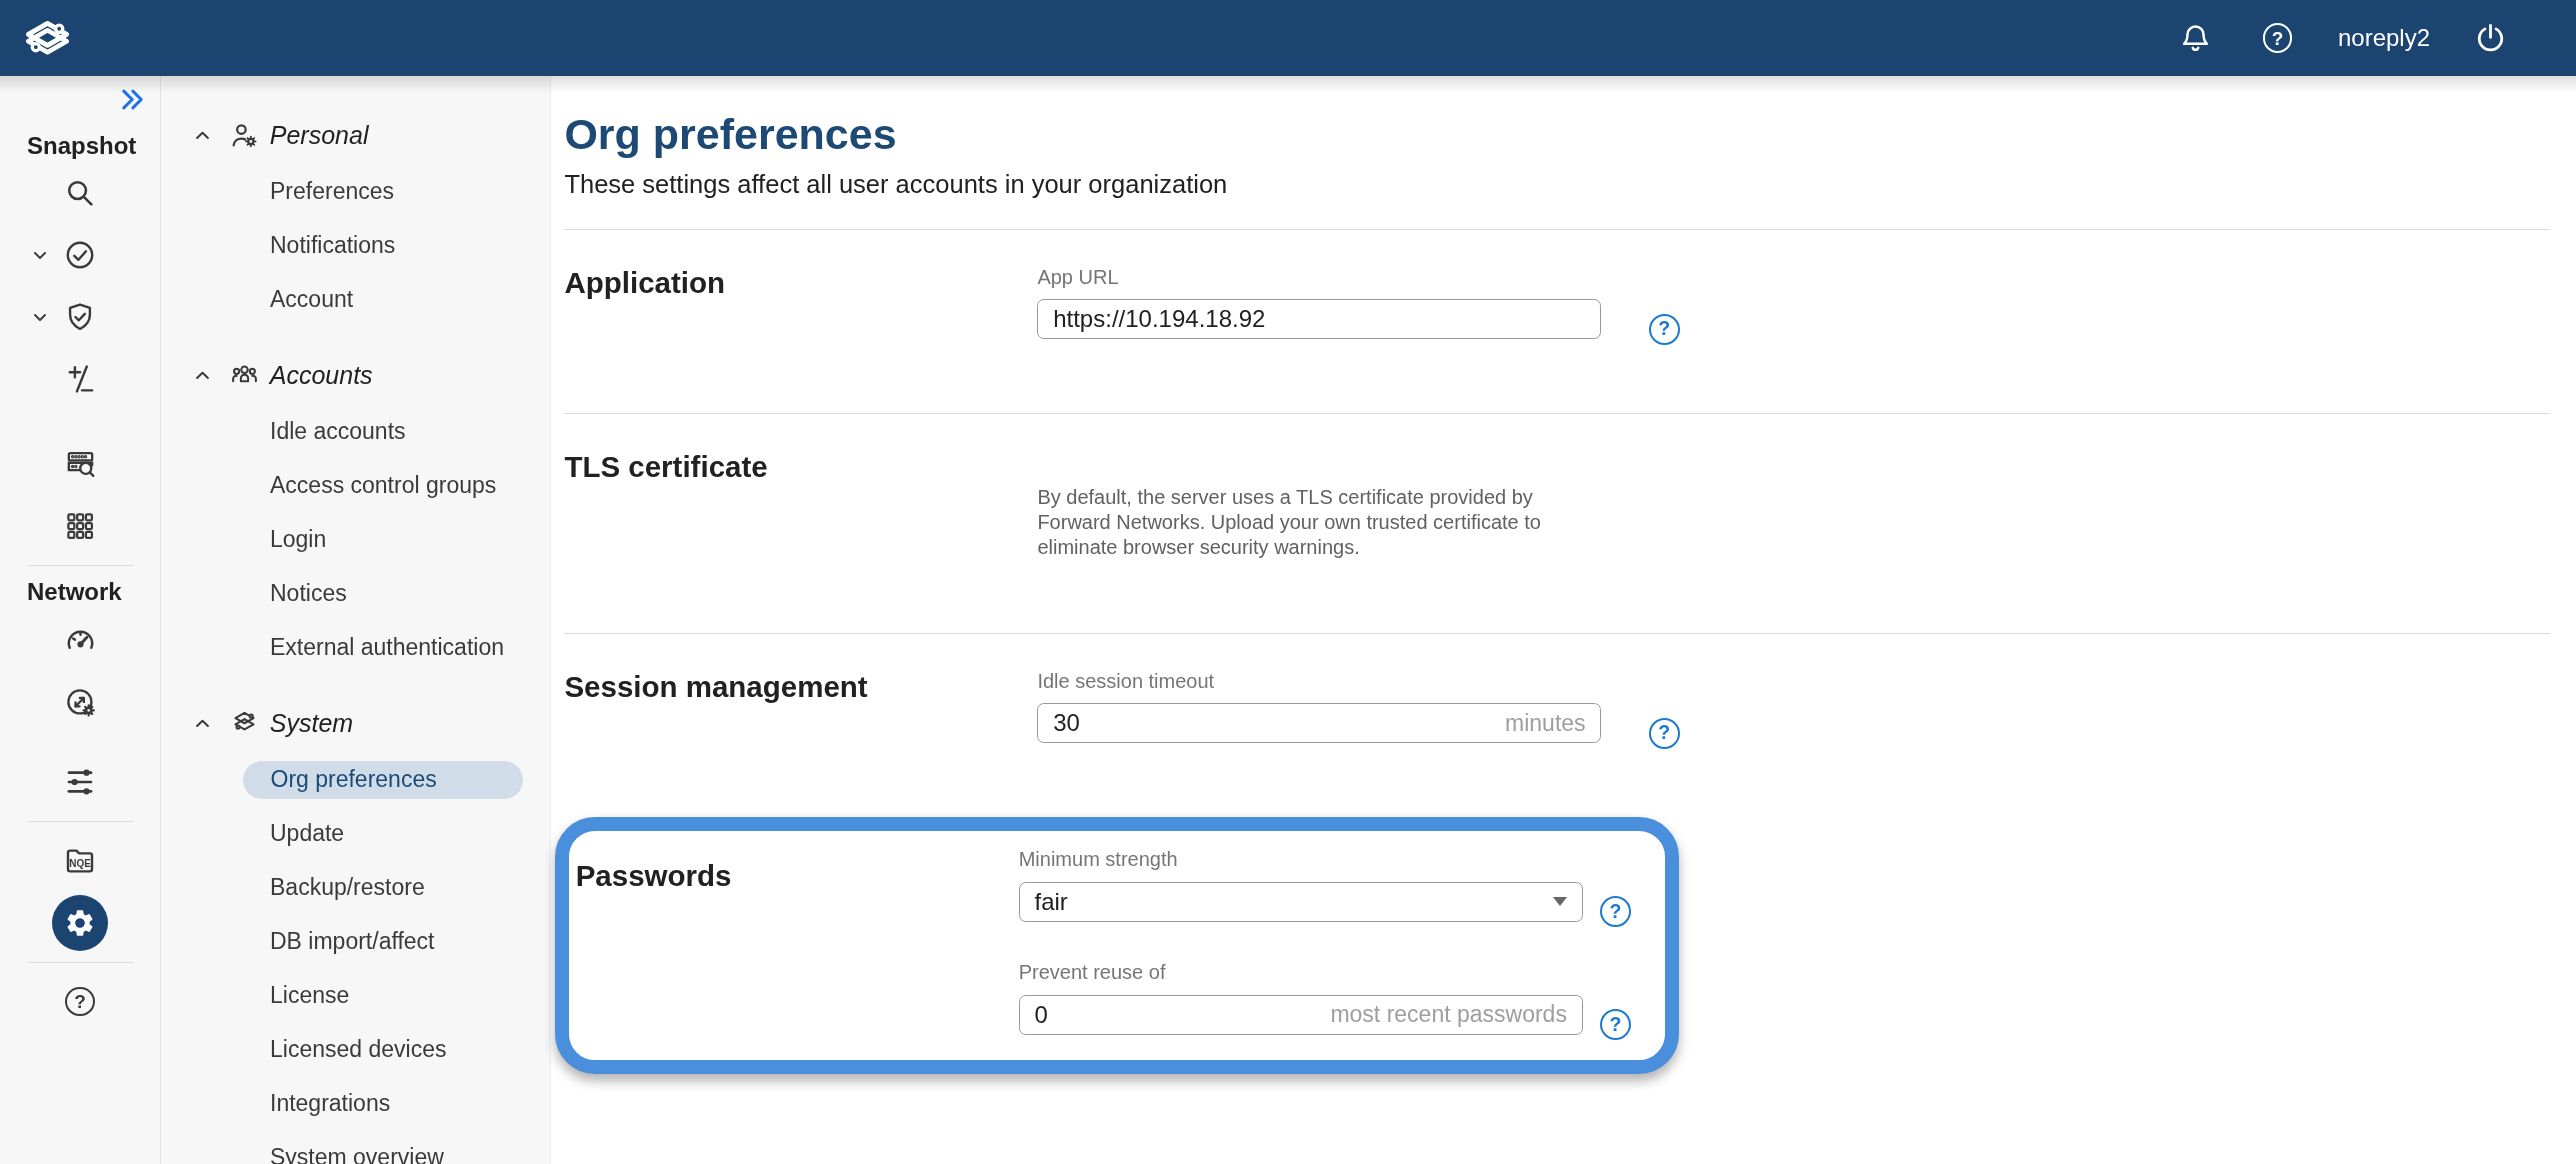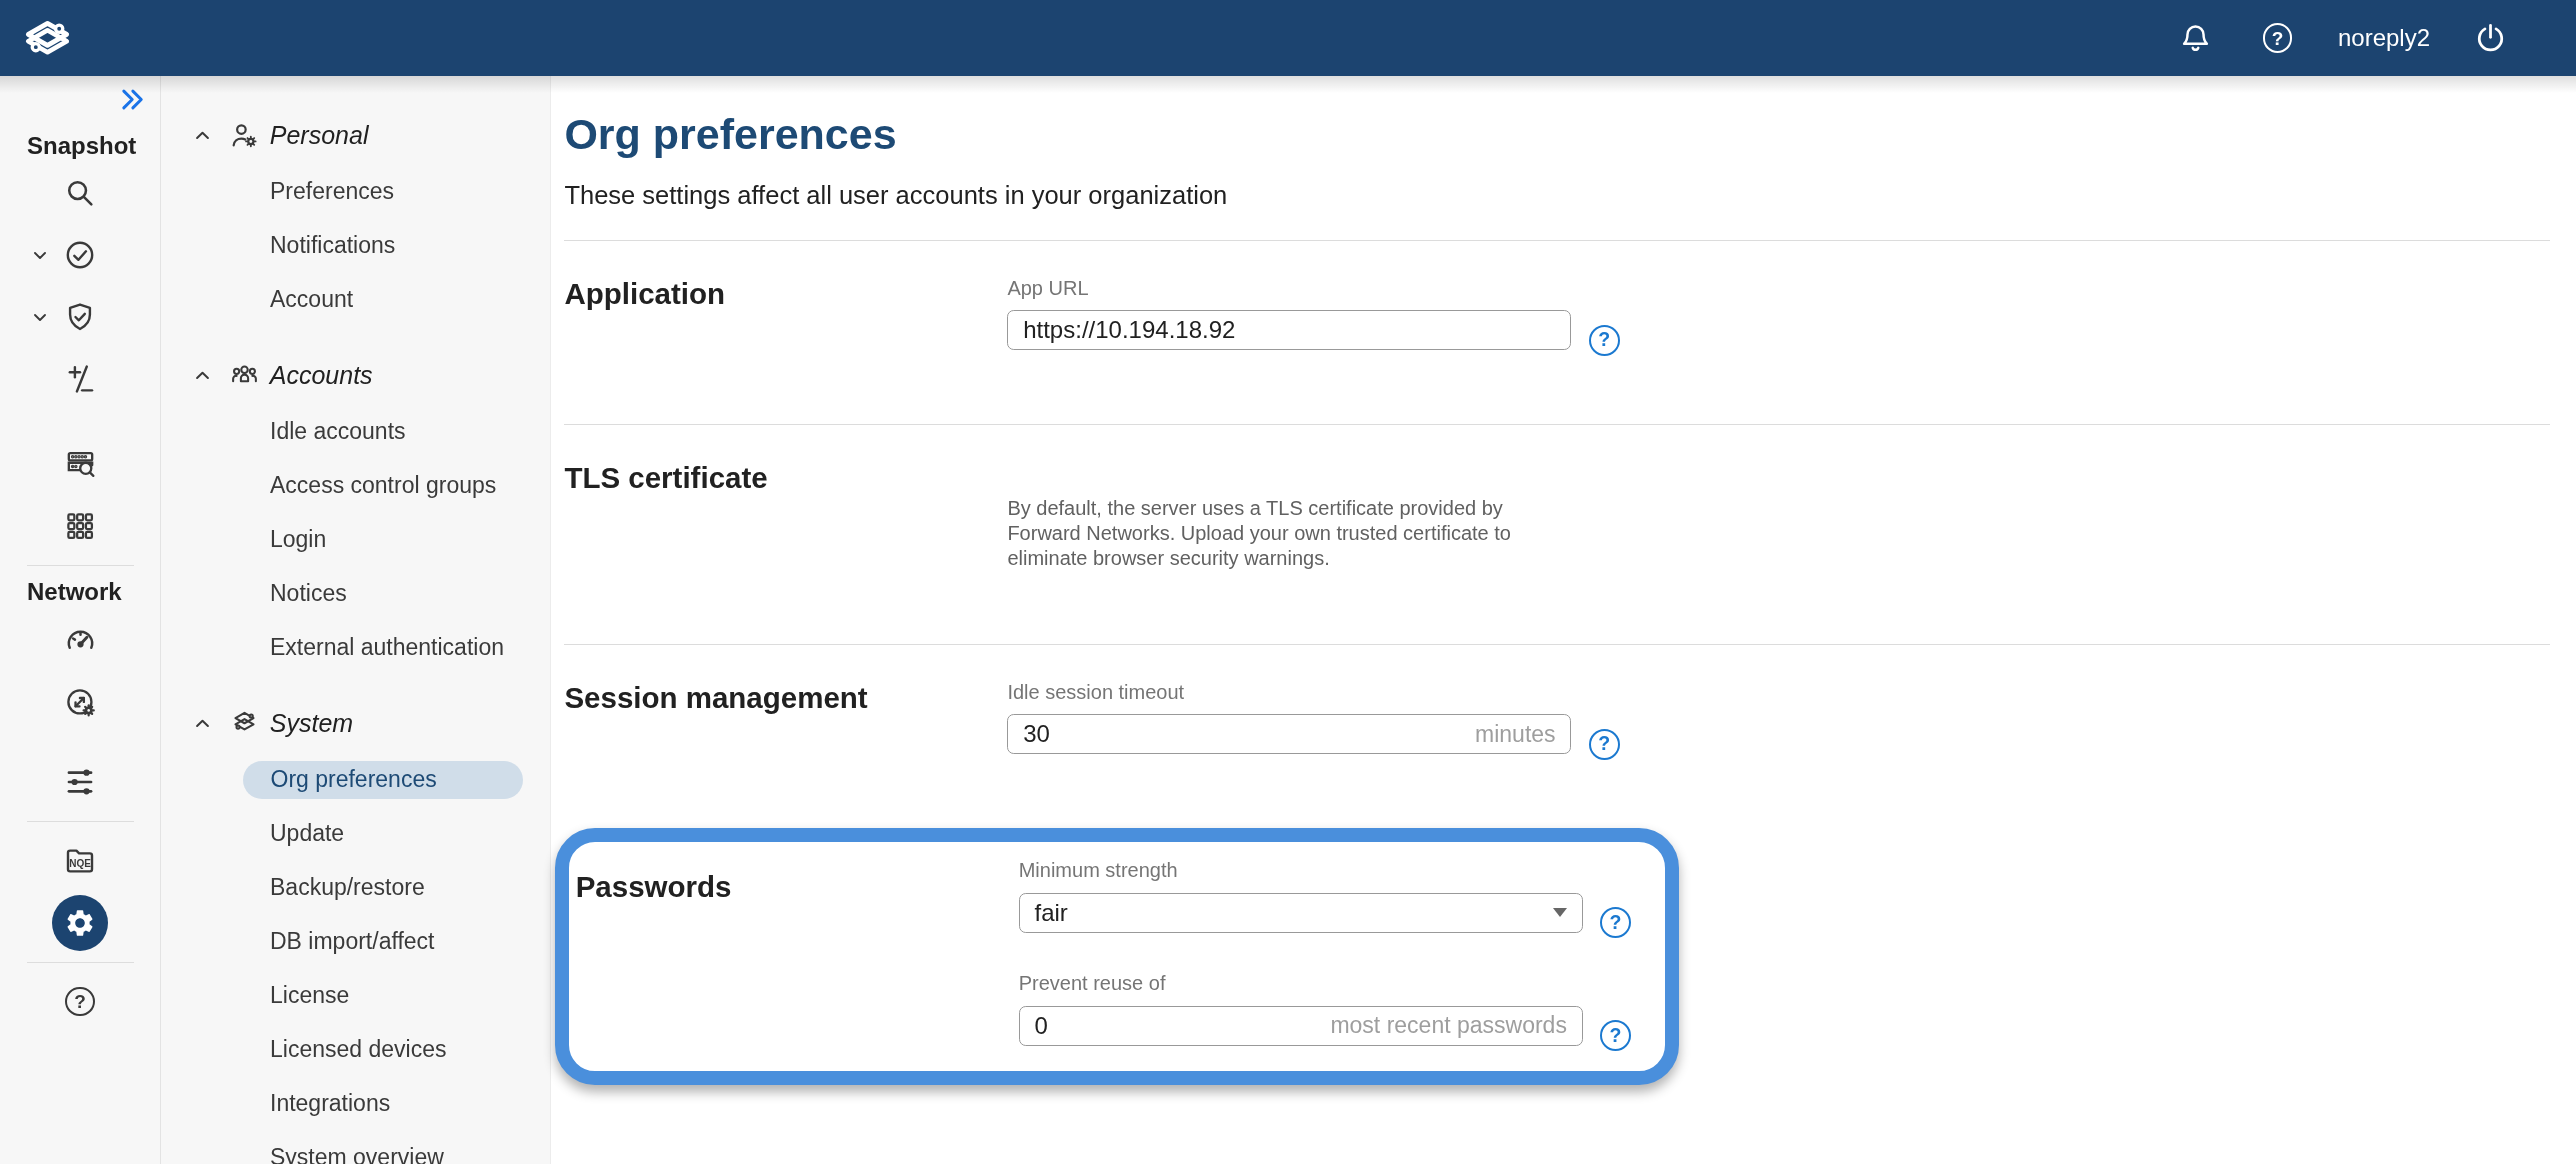--- a/index.html
+++ b/index.html
@@ -48,25 +48,25 @@
   .nav-header .hdr-label { margin-left:9.4px; font-size:25px; font-weight:500; color:#212121; }
   .nav-item { height:54px; display:flex; align-items:center; padding-left:109px;
     font-size:23px; color:#3a3a3a; cursor:pointer; }
   .nav-item.active { height:38px; width:280px; margin:8px 0 8px 82px; padding-left:27.5px;
     background:#d0dde9; border-radius:670px; color:#1d4a75; font-weight:500; }
 
   
   .main { flex:1 1 auto; background:#fff; padding:0 0 0 13.4px; position:relative; }
   .page-header { padding-top:34px; }
   .page-title { font-size:43px; font-weight:bold; color:#1d4a75; line-height:48px; }
-  .page-subtitle { margin-top:23px; font-size:25.5px; color:#212121; }
+  .page-subtitle { margin-top:12px; font-size:25.5px; color:#212121; }
   .divider { width:1986px; border:none; border-top:1.3px solid #dcdcdc; margin-top:29.5px; }
 
   .settings-row { display:grid; grid-template-columns:443px 564px 81px; align-items:start; }
-  .row-pad { padding-top:36px; padding-bottom:39px; }
+  .row-pad { padding-top:36px; padding-bottom:39px;gap:30px; }
   .section-heading { font-size:29.5px; font-weight:bold; color:#212121; line-height:34px; }
   .field-label { font-size:20px; color:#757575; display:block; }
   .input-box { margin-top:10.7px; height:40px; width:564px; border:1.3px solid #999;
     border-radius:6.7px; background:#fff; display:flex; align-items:center;
     justify-content:space-between; padding:0 14.8px; font-size:24px; color:#212121; cursor:text; }
   .input-suffix { color:#9e9e9e; font-size:23px; }
   .select-box { cursor:pointer; }
   .caret-down { width:0; height:0; border-left:7.4px solid transparent;
     border-right:7.4px solid transparent; border-top:9.4px solid #666; }
   .help-btn { width:31px; height:31px; border:2.7px solid #1b79d0; border-radius:50%;

